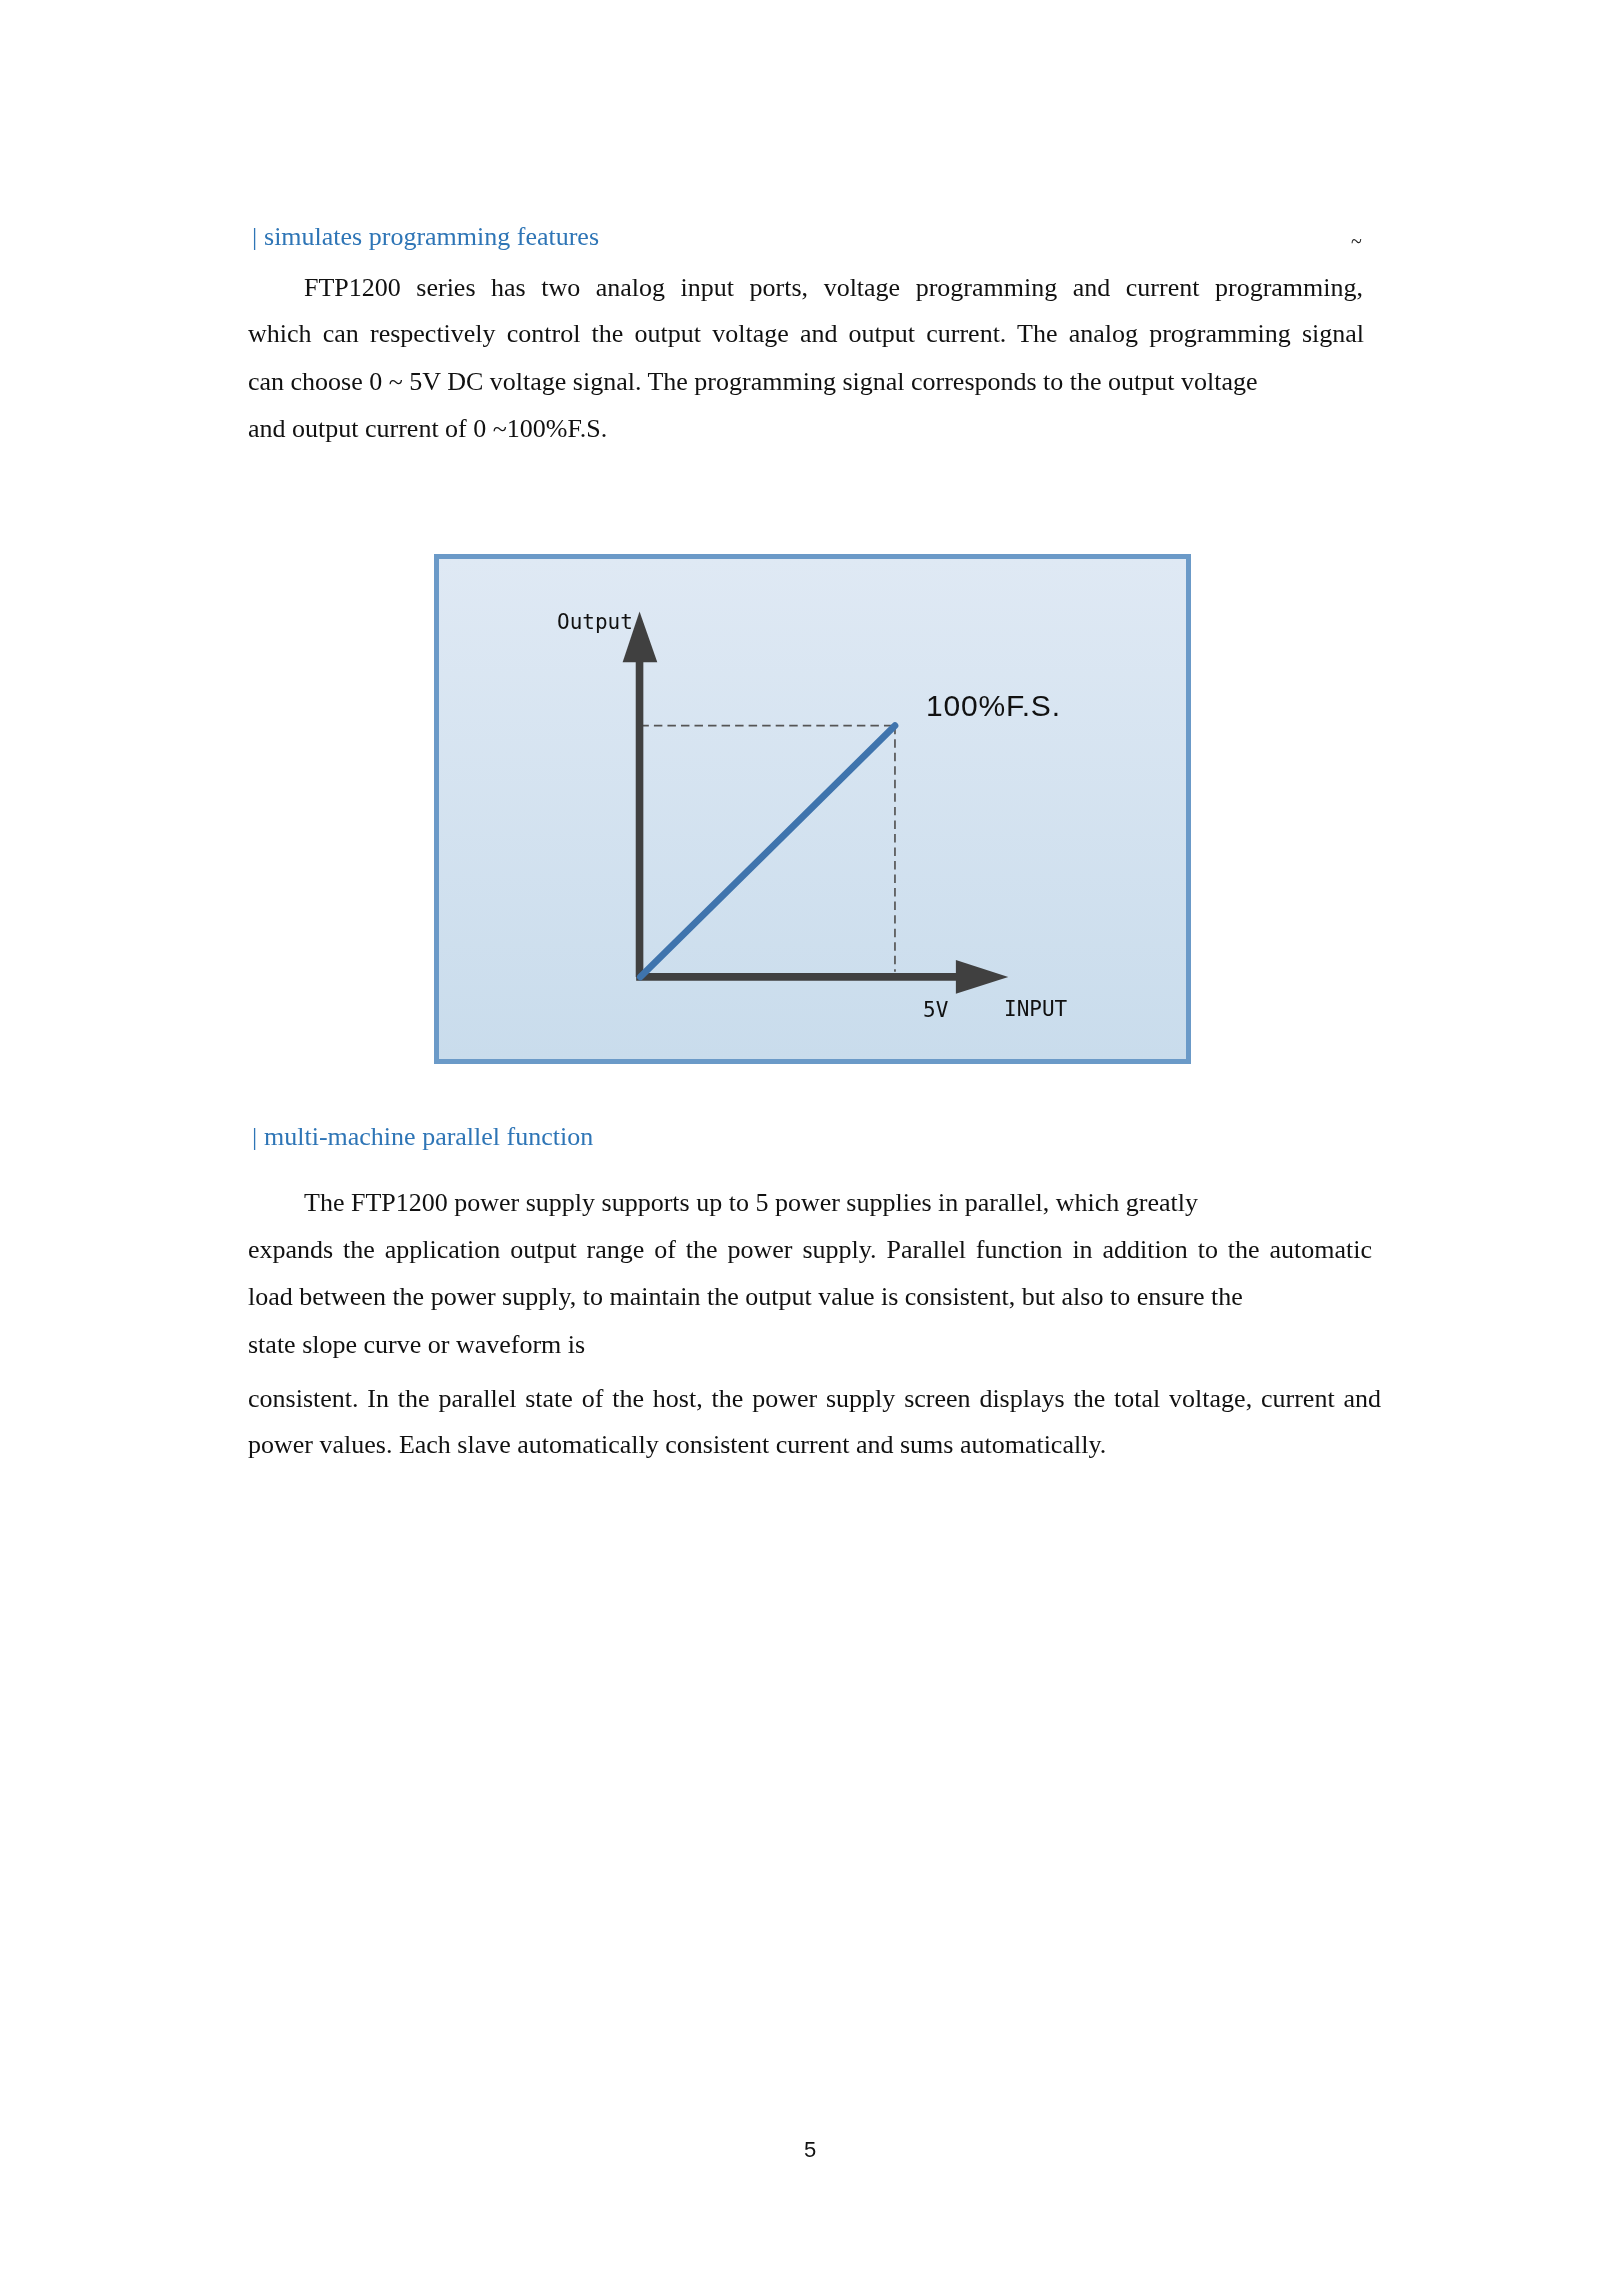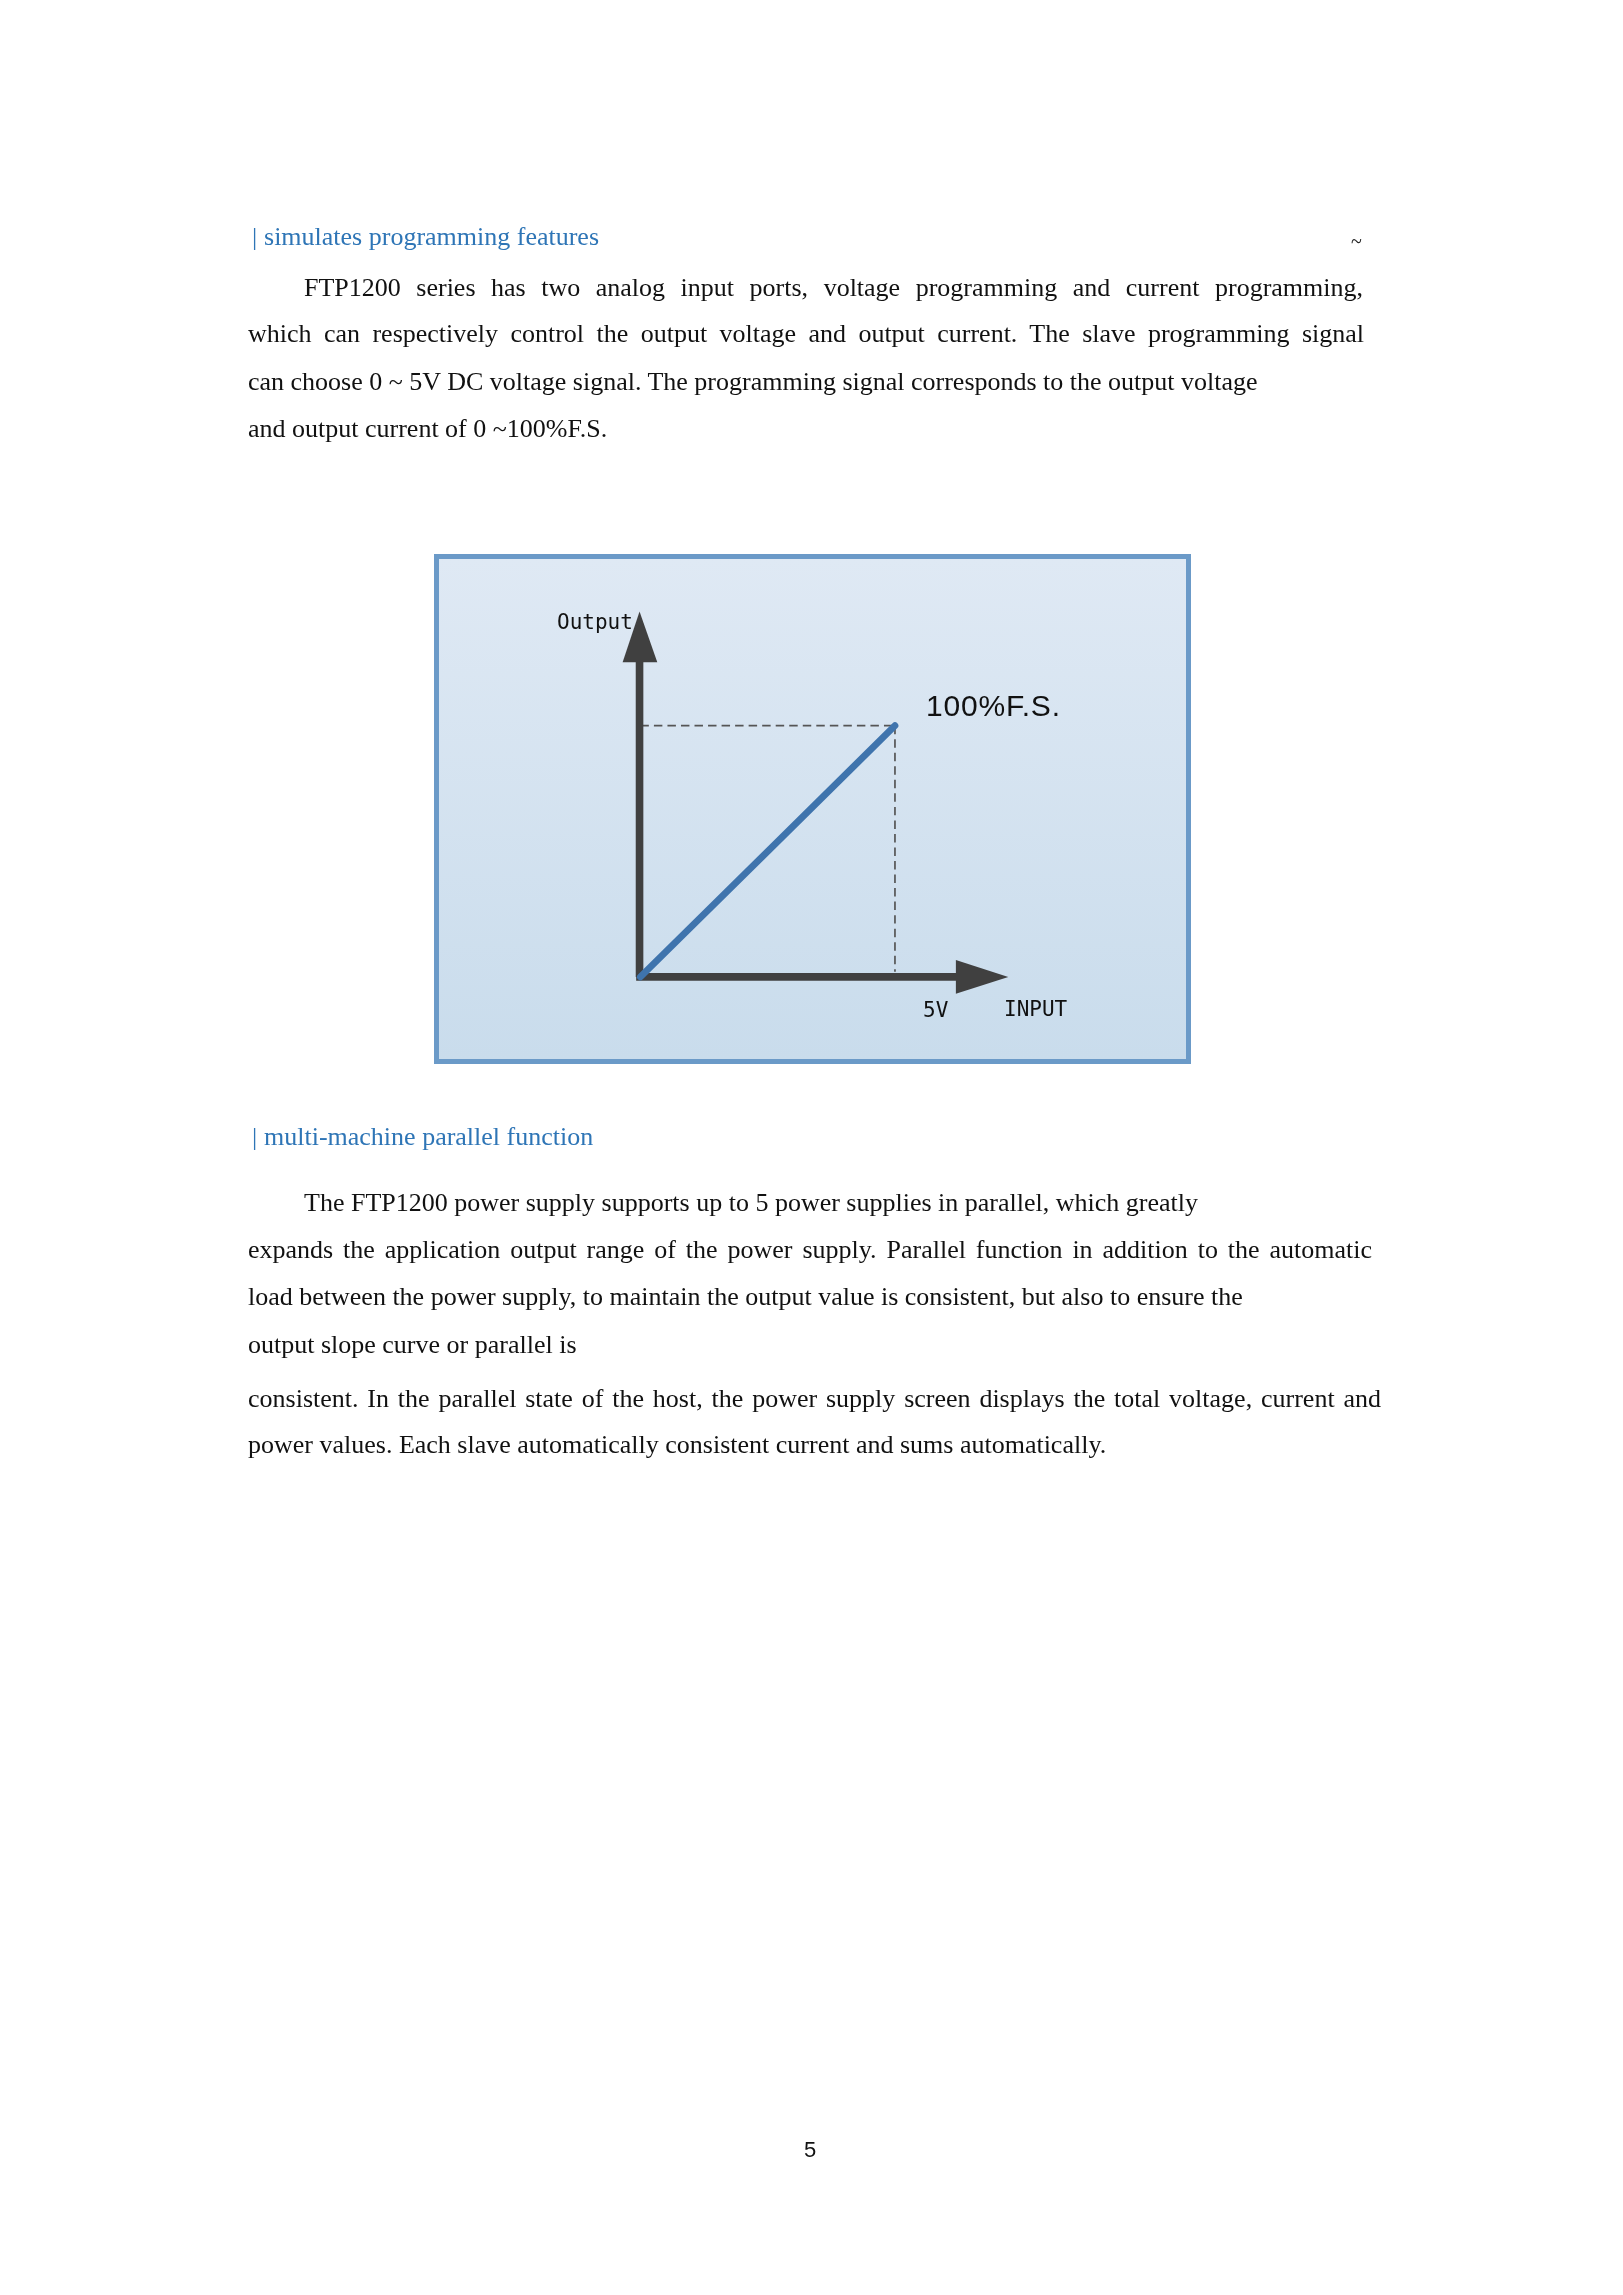--- a/index.html
+++ b/index.html
@@ -25,21 +25,21 @@
 </style>
 </head>
 <body>
 
 <div class="heading" style="top:205px;margin-top:19px;">
   <span class="bar">|</span><span>simulates programming features</span>
 </div>
 <div class="tilde">~</div>
 
 <div class="line indent" style="top:275px; width:1059px; text-align:justify; text-align-last:justify;">FTP1200 series has two analog  input ports, voltage programming and current  programming,</div>
-<div class="line just" style="top:321px;">which can respectively control the output voltage and output current. The slave programming signal</div>
+<div class="line just" style="top:321px;">which can respectively control the output voltage and output current. The analog programming signal</div>
 <div class="line" style="top:369px;">can choose 0 ~ 5V  DC voltage signal. The programming signal corresponds to the output voltage</div>
 <div class="line" style="top:416px;">and output current of 0 ~100%F.S.</div>
 
 <div class="figure">
   <svg width="757" height="510" viewBox="0 0 895 603" xmlns="http://www.w3.org/2000/svg">
 
     <line x1="244" y1="203" x2="545" y2="203" stroke="#555" stroke-width="2" stroke-dasharray="10,6"></line>
     <line x1="545" y1="203" x2="545" y2="494" stroke="#555" stroke-width="2" stroke-dasharray="10,6"></line>
 
     <line x1="243" y1="500" x2="243" y2="120" stroke="#404040" stroke-width="9"></line>
@@ -56,18 +56,18 @@
   <div class="fig-label" style="left:565px; top:440px; font-size:21px;">INPUT</div>
 </div>
 
 <div class="heading" style="top:1124px;">
   <span class="bar">|</span><span>multi-machine parallel function</span>
 </div>
 
 <div class="line indent" style="top:1190px;">The FTP1200 power supply supports up to 5 power supplies  in parallel, which greatly</div>
 <div class="line just" style="top:1237px; width:1124px;">expands the application output range of the power supply. Parallel function in addition to the automatic</div>
 <div class="line" style="top:1284px;">load between the power supply, to maintain the output value  is consistent, but also to ensure the</div>
-<div class="line" style="top:1332px;">output slope curve or parallel  is</div>
+<div class="line" style="top:1332px;">state slope curve or waveform  is</div>
 <div class="line just" style="top:1386px; width:1133px;">consistent.  In the parallel state of the host, the power supply screen displays the total voltage, current and</div>
 <div class="line" style="top:1432px;">power values. Each slave automatically consistent current and sums automatically.</div>
 
 <div class="page-num">5</div>
 
 
 </body></html>

